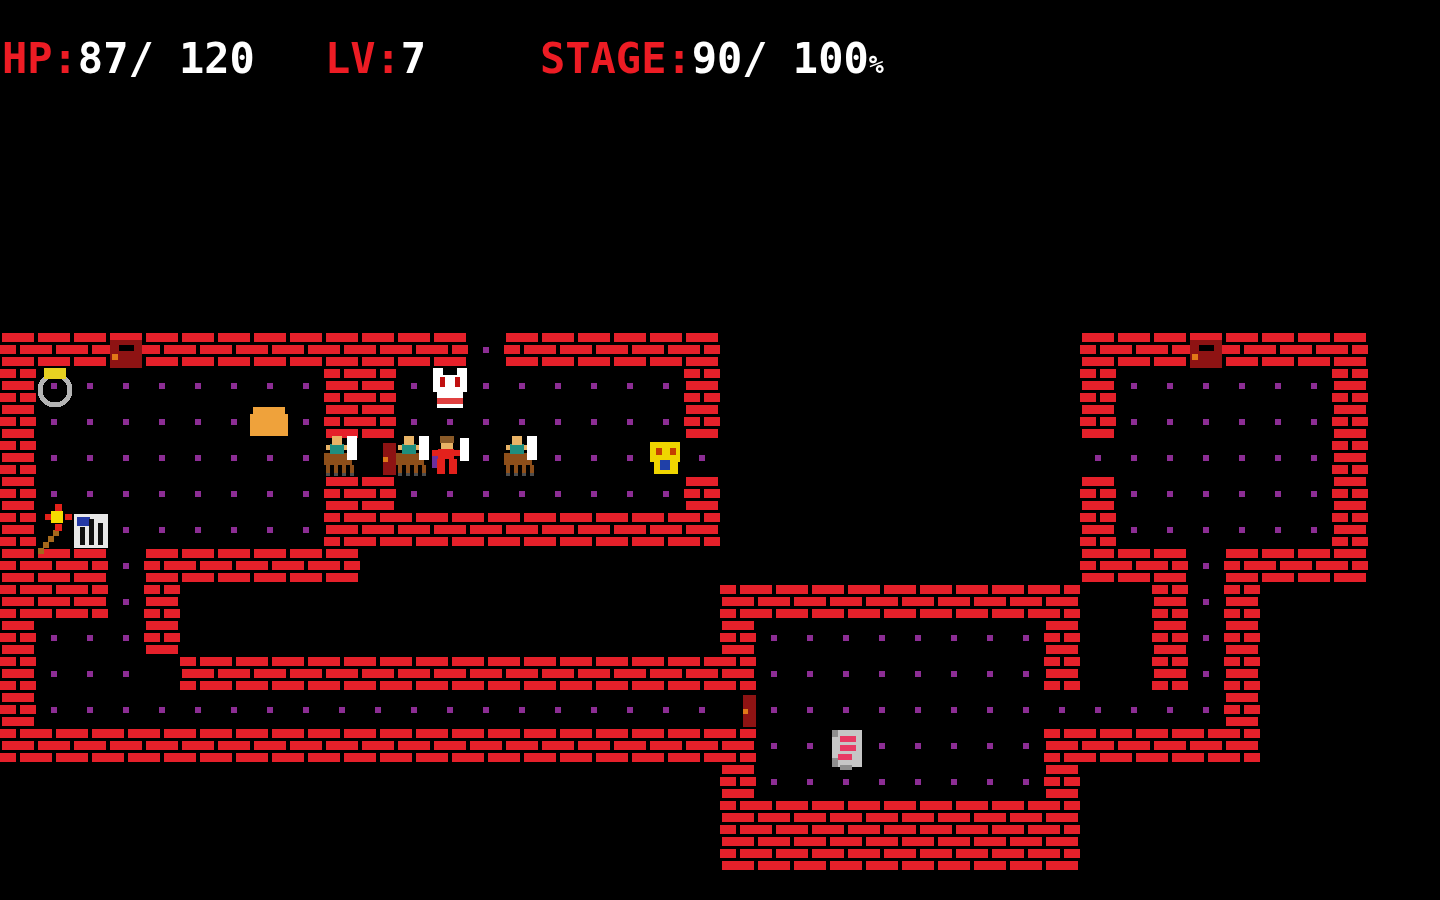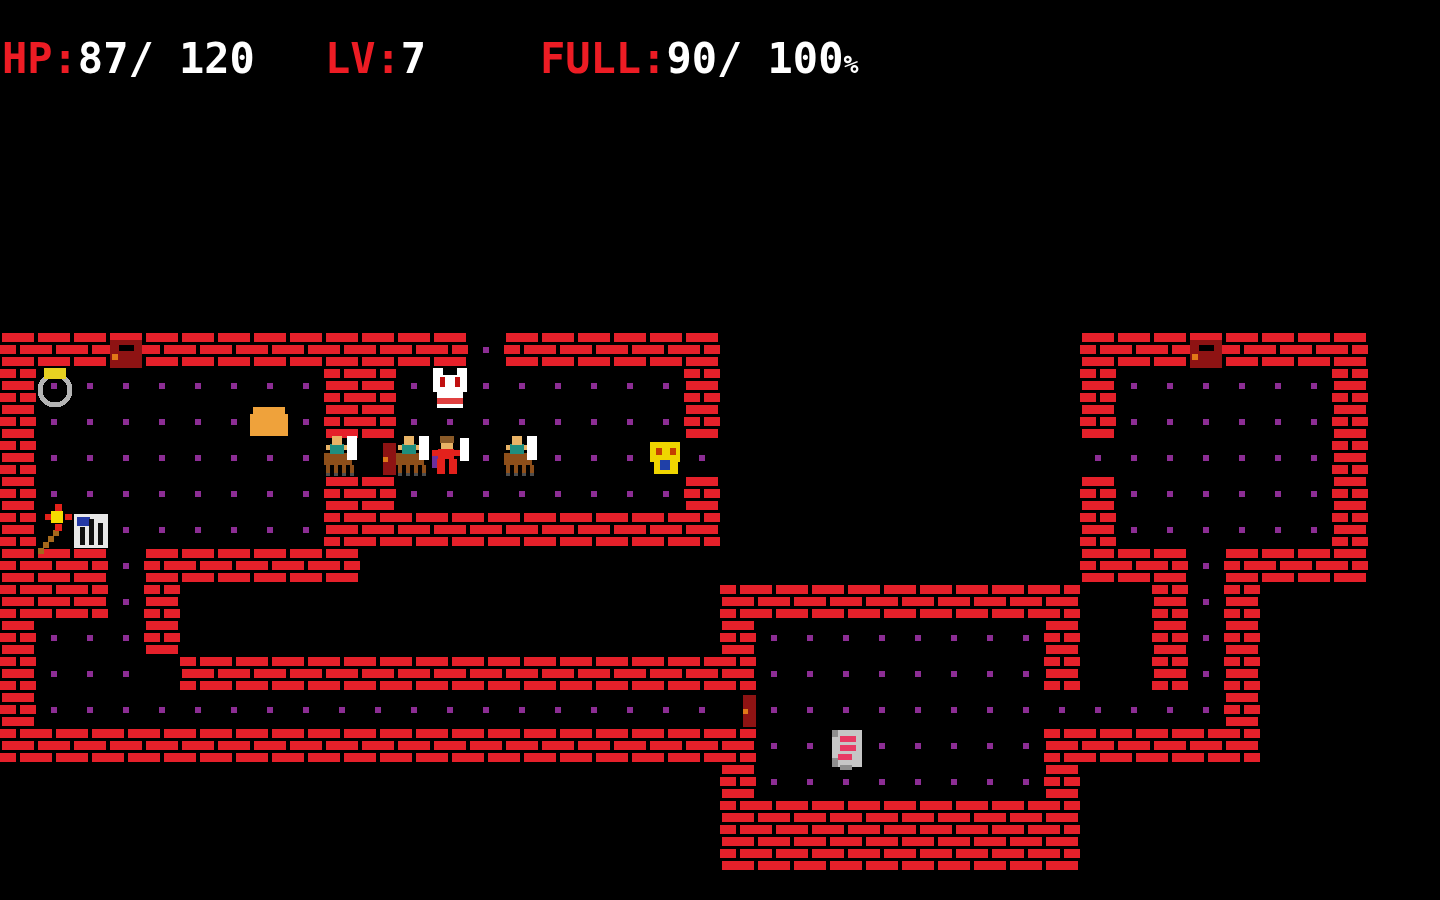--- a/index.html
+++ b/index.html
@@ -17,21 +17,21 @@
 </style>
 </head>
 <body>
 
 <div id="game-screen">
 
   <div class="hud-stat" id="hud-hp"><span class="hud-label">HP:</span><span class="hud-value">87/ 120</span></div>
 
   <div class="hud-stat" id="hud-lv"><span class="hud-label">LV:</span><span class="hud-value">7</span></div>
 
-  <div class="hud-stat" id="hud-full"><span class="hud-label">FULL:</span><span class="hud-value">90/ 100</span><span class="hud-unit">%</span></div>
+  <div class="hud-stat" id="hud-full"><span class="hud-label">STAGE:</span><span class="hud-value">90/ 100</span><span class="hud-unit">%</span></div>
 
 
   <svg id="map-svg" width="1440" height="540" viewBox="0 0 1440 540" shape-rendering="crispEdges">
       <g>
         <rect x="483" y="15" width="6" height="6" fill="#8C2D94"></rect>
         <rect x="51" y="51" width="6" height="6" fill="#8C2D94"></rect>
         <rect x="87" y="51" width="6" height="6" fill="#8C2D94"></rect>
         <rect x="123" y="51" width="6" height="6" fill="#8C2D94"></rect>
         <rect x="159" y="51" width="6" height="6" fill="#8C2D94"></rect>
         <rect x="195" y="51" width="6" height="6" fill="#8C2D94"></rect>

